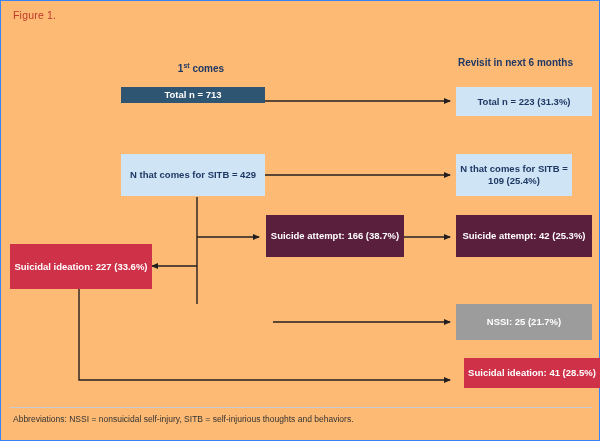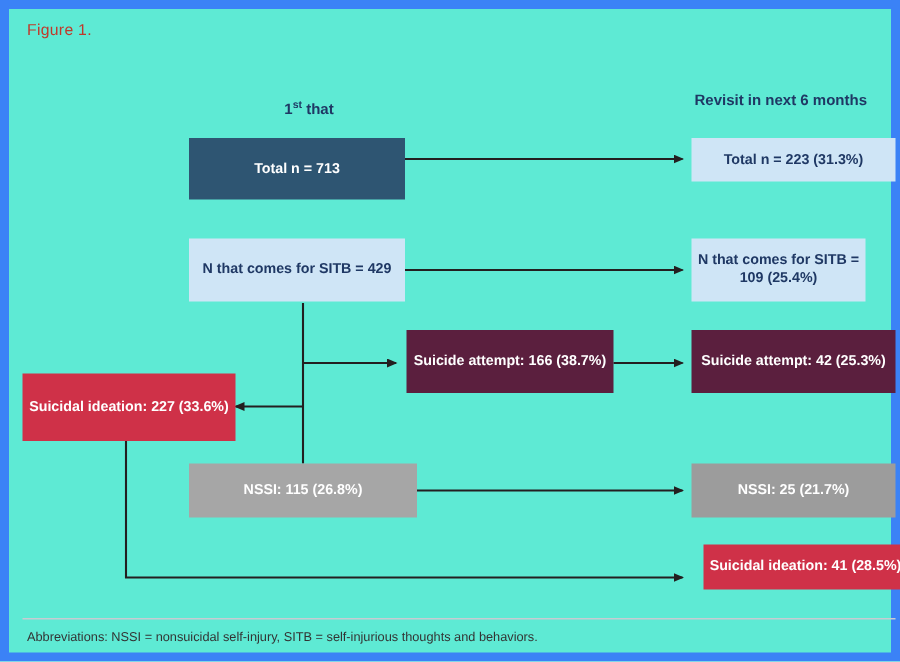--- a/index.html
+++ b/index.html
@@ -11,22 +11,22 @@
     height: 441px;
     background: #ffffff;
     font-family: "Liberation Sans", sans-serif;
     overflow: hidden;
   }
   #figure {
     position: relative;
     width: 600px;
     height: 441px;
     box-sizing: border-box;
-    border: 6px solid #3b82f6;
-    background: #5eead4;
+    border: 1px solid #3b82f6;
+    background: #fdba74;
   }
   .fig-label {
     position: absolute;
     left: 12px;
     top: 8px;
     font-size: 10.5px;
     color: #c0392b;
     letter-spacing: 0.2px;
   }
   .fig-title {
@@ -100,21 +100,21 @@
   sup { font-size: 70%; vertical-align: super; }
 </style>
 </head>
 <body>
 
 <div id="figure">
 
   <div class="fig-label">Figure 1.</div>
 
   <div class="col-head head-left">
-    <span>1</span><sup>st</sup><span> that</span>
+    <span>1</span><sup>st</sup><span> comes</span>
   </div>
   <div class="col-head head-right">Revisit in next 6 months</div>
 
   <svg class="connectors" viewBox="0 0 600 441">
     <defs>
       <marker id="arrow" markerWidth="7" markerHeight="7" refX="6" refY="3" orient="auto" markerUnits="userSpaceOnUse">
         <path d="M0,0 L7,3 L0,6 z" fill="#231f20"></path>
       </marker>
     </defs>
 
@@ -130,21 +130,21 @@
 
     <line x1="196" y1="303" x2="196" y2="303" stroke="#231f20" stroke-width="1.4"></line>
 
     <line x1="403" y1="236" x2="449" y2="236" stroke="#231f20" stroke-width="1.4" marker-end="url(#arrow)"></line>
 
     <line x1="272" y1="321" x2="449" y2="321" stroke="#231f20" stroke-width="1.4" marker-end="url(#arrow)"></line>
 
     <polyline points="78,288 78,379 449,379" fill="none" stroke="#231f20" stroke-width="1.4" marker-end="url(#arrow)"></polyline>
   </svg>
 
-  <div class="node navy" style="left:120px; top:86px; width:144px; height:41px;align-items:center;">
+  <div class="node navy" style="left:120px; top:86px; width:144px; height:16px;align-items:center;">
     <span>Total n = 713</span>
   </div>
 
   <div class="node lightblue" style="left:455px; top:86px; width:136px; height:29px;">
     <span>Total n = 223 (31.3%)</span>
   </div>
 
   <div class="node lightblue" style="left:120px; top:153px; width:144px; height:42px;">
     <span>N that comes for SITB = 429</span>
   </div>
@@ -158,23 +158,20 @@
   </div>
 
   <div class="node plum" style="left:455px; top:214px; width:136px; height:42px;">
     <span>Suicide attempt: 42 (25.3%)</span>
   </div>
 
   <div class="node crimson" style="left:9px; top:243px; width:142px; height:45px;">
     <span>Suicidal ideation: 227 (33.6%)</span>
   </div>
 
-  <div class="node gray" style="left:120px; top:303px; width:152px; height:36px;">
-    <span>NSSI: 115 (26.8%)</span>
-  </div>
 
   <div class="node grayd" style="left:455px; top:303px; width:136px; height:36px;">
     <span>NSSI: 25 (21.7%)</span>
   </div>
 
   <div class="node crimson" style="left:463px; top:357px; width:136px; height:30px;">
     <span>Suicidal ideation: 41 (28.5%)</span>
   </div>
 
   <div class="footnote-rule"></div>

